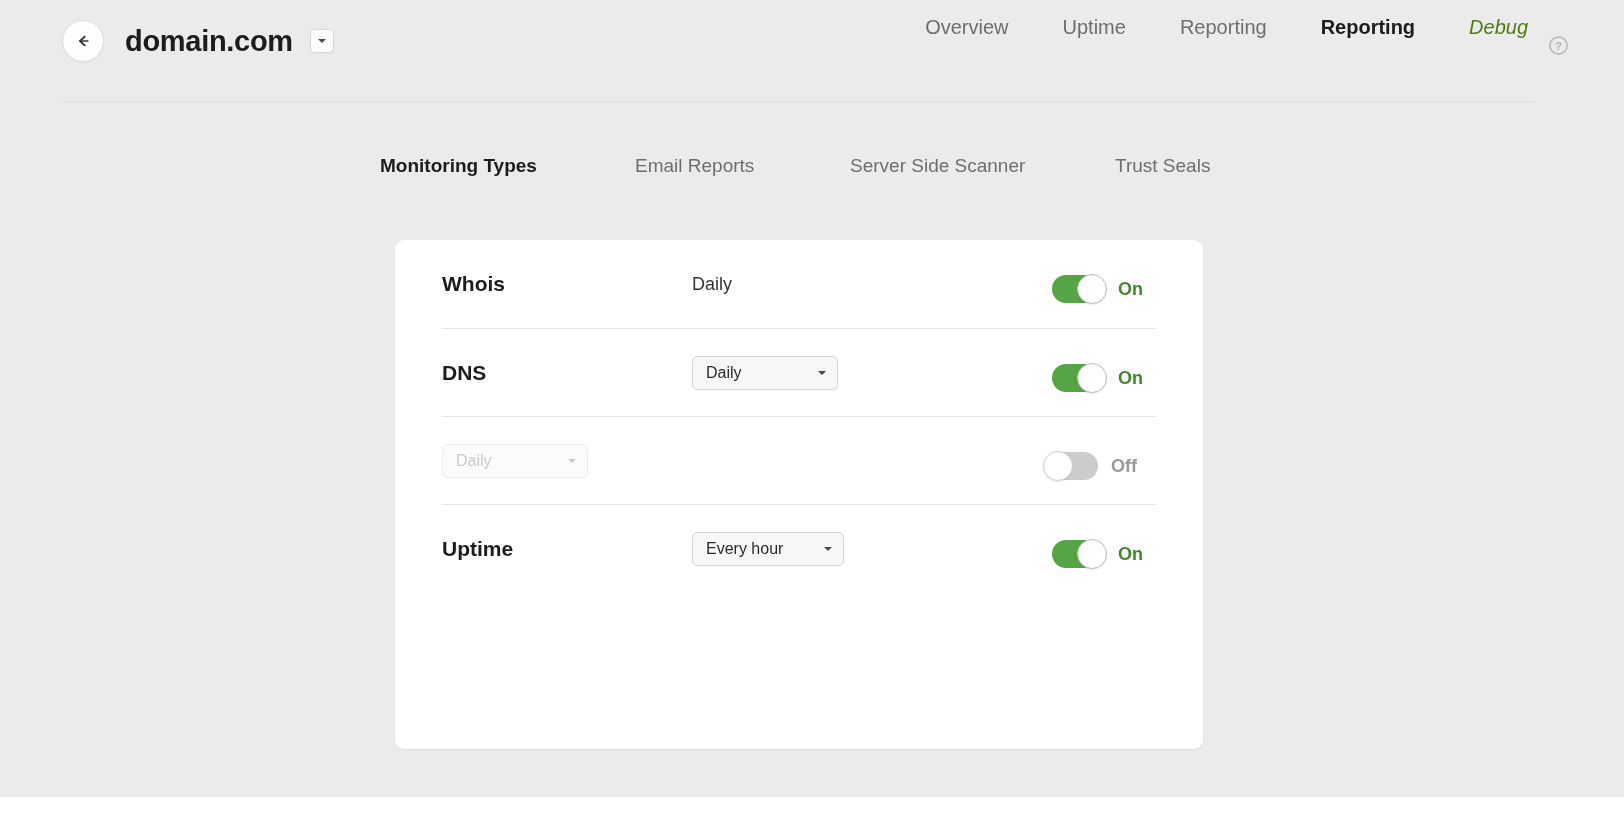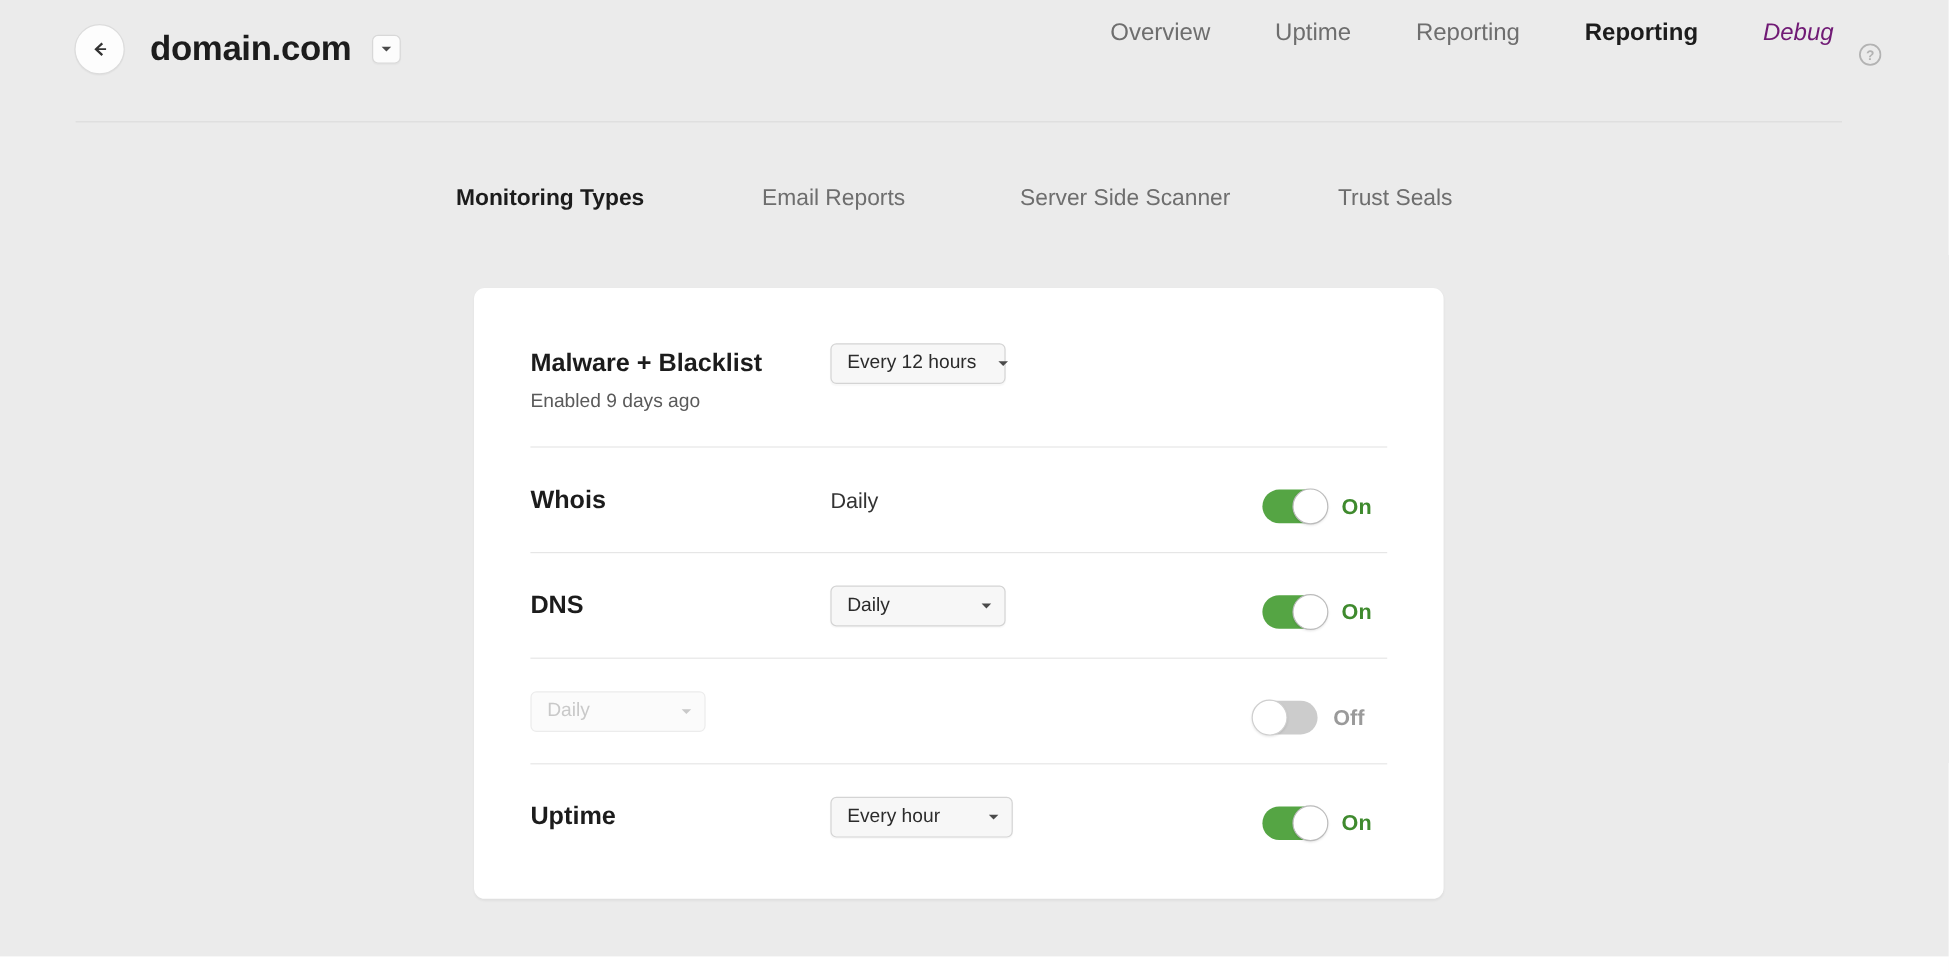--- a/index.html
+++ b/index.html
@@ -122,21 +122,21 @@
     padding: 0 0;
     line-height: 30px;
   }
   .nav-item + .nav-item { margin-left: 54px; }
   .nav-item.active {
     color: #1c1c1c;
     font-weight: bold;
   }
   .nav-item.debug {
     font-style: italic;
-    color: #701a75;
+    color: #4d7c0f;
   }
 
   .help-icon {
     position: absolute;
     right: 56px;
     top: 36px;
     width: 19px;
     height: 19px;
     cursor: pointer;
   }
@@ -362,33 +362,20 @@
   <div class="subtabs">
     <div class="subtab active subtab-0">Monitoring Types</div>
     <div class="subtab subtab-1">Email Reports</div>
     <div class="subtab subtab-2">Server Side Scanner</div>
     <div class="subtab">Trust Seals</div>
   </div>
 
   <div class="card">
     <div class="rows">
 
-      <div class="row first">
-        <div class="row-label-col">
-          <div class="row-name">Malware + Blacklist</div>
-          <div class="row-sub">Enabled 9 days ago</div>
-        </div>
-        <div class="row-control-col">
-          <div class="select w-wide">
-            <span class="sel-value">Every 12 hours</span>
-            <span class="caret small"></span>
-          </div>
-        </div>
-        <div class="row-toggle-col"></div>
-      </div>
 
       <div class="row">
         <div class="row-label-col">
           <div class="row-name">Whois</div>
         </div>
         <div class="row-control-col">
           <div class="plain-value">Daily</div>
         </div>
         <div class="row-toggle-col">
           <div class="toggle on">

